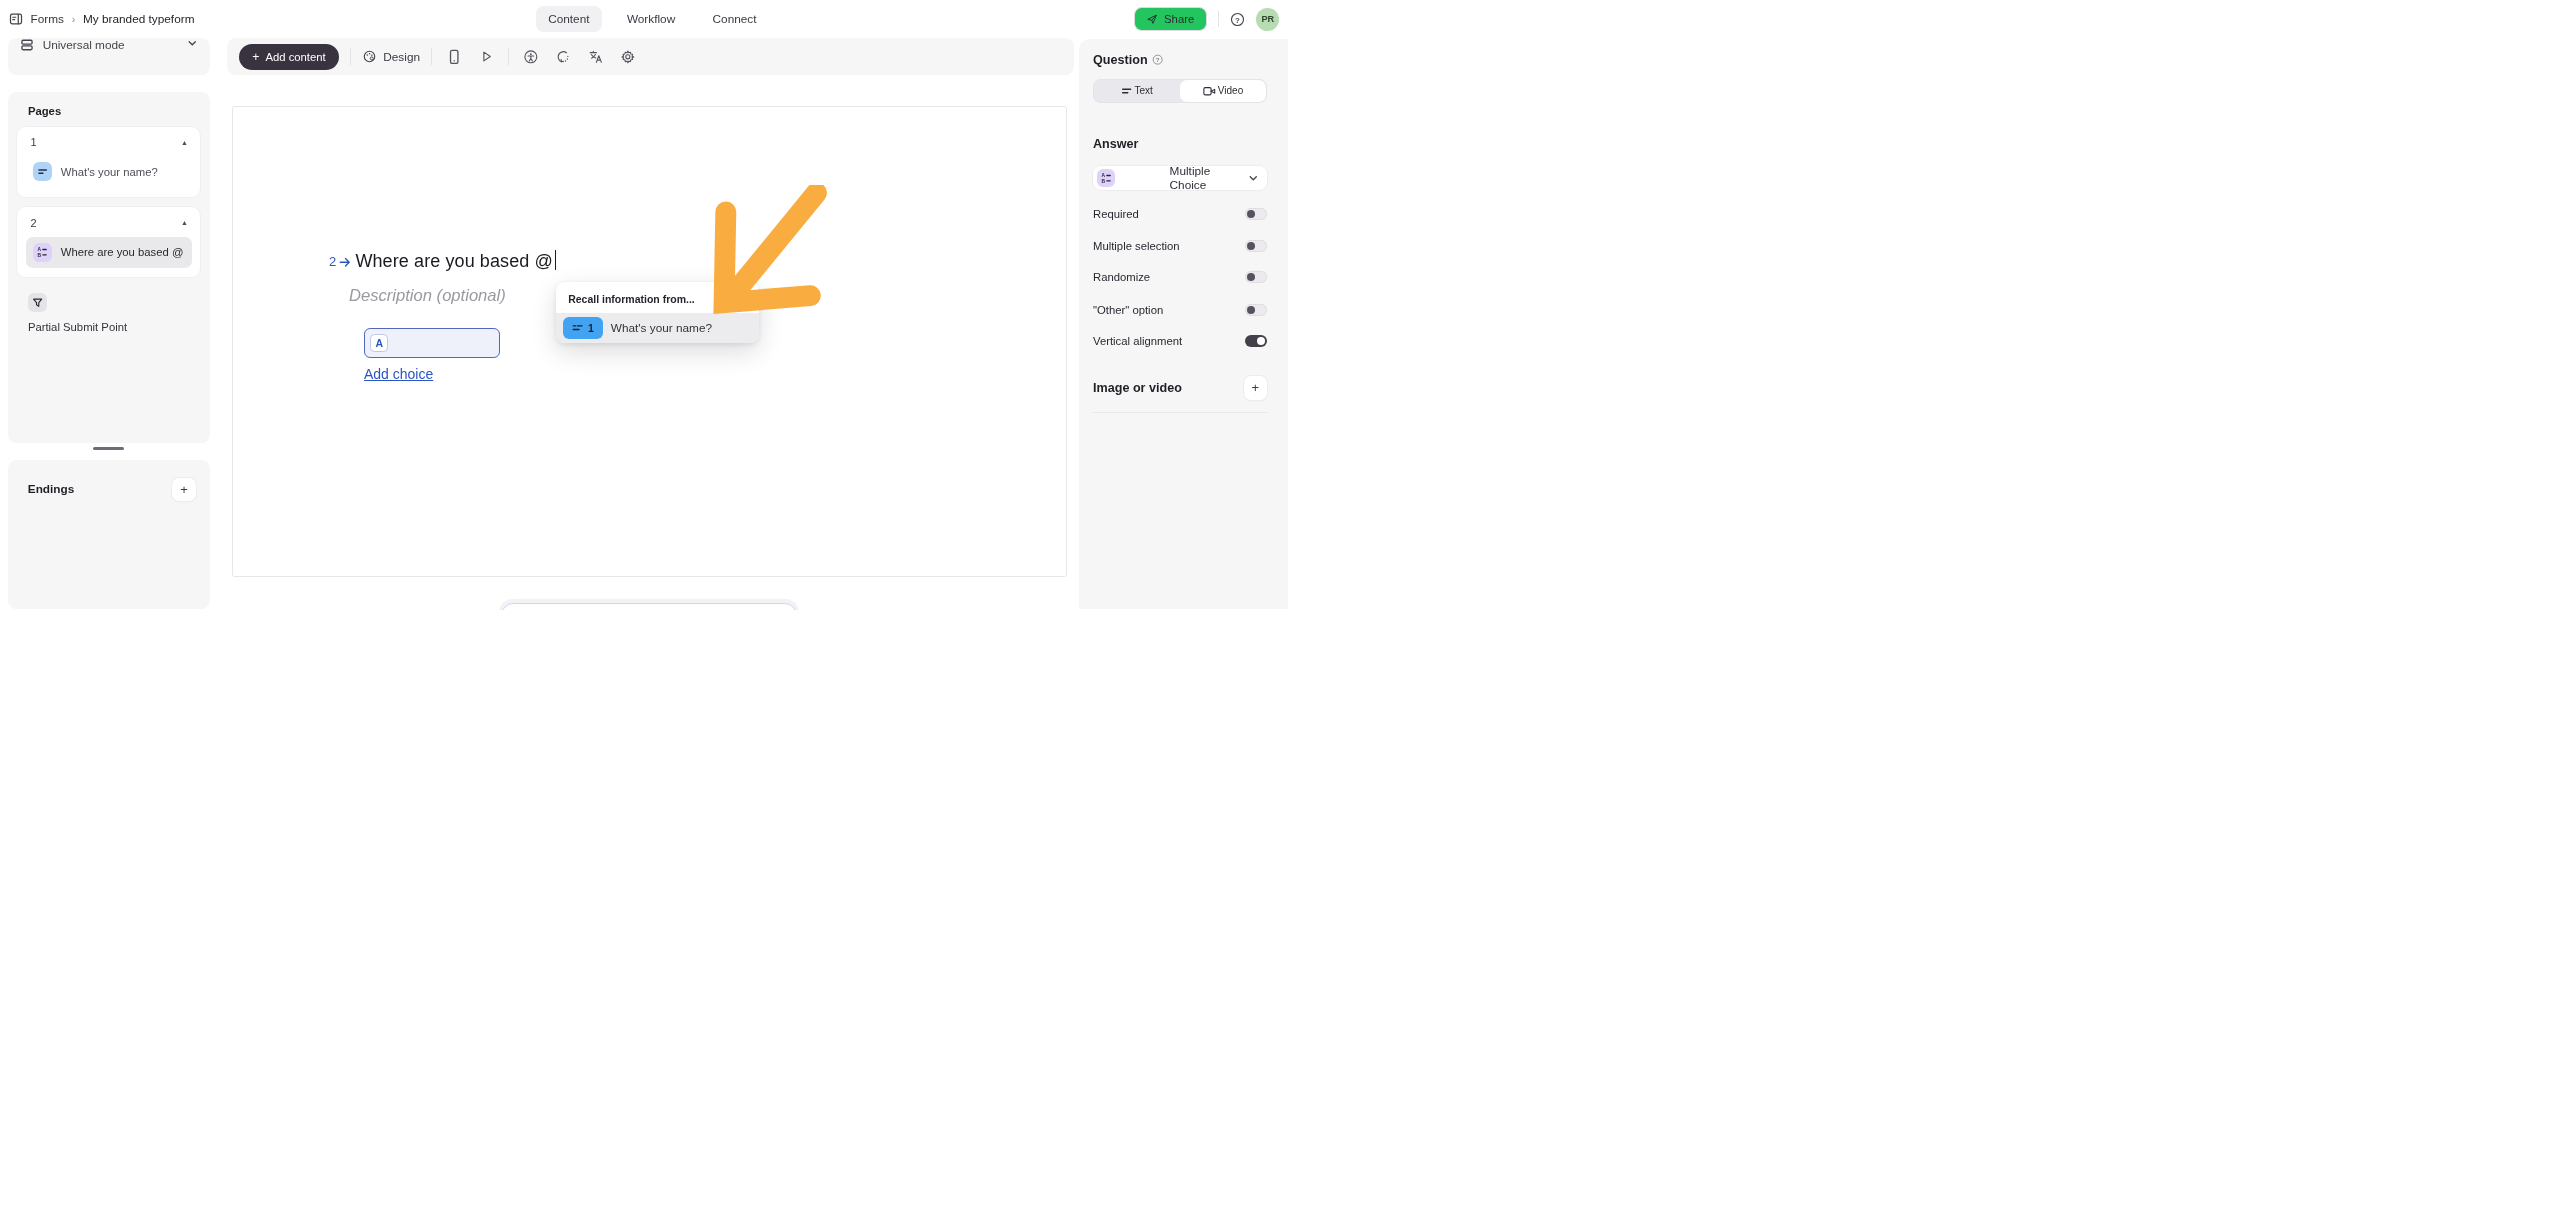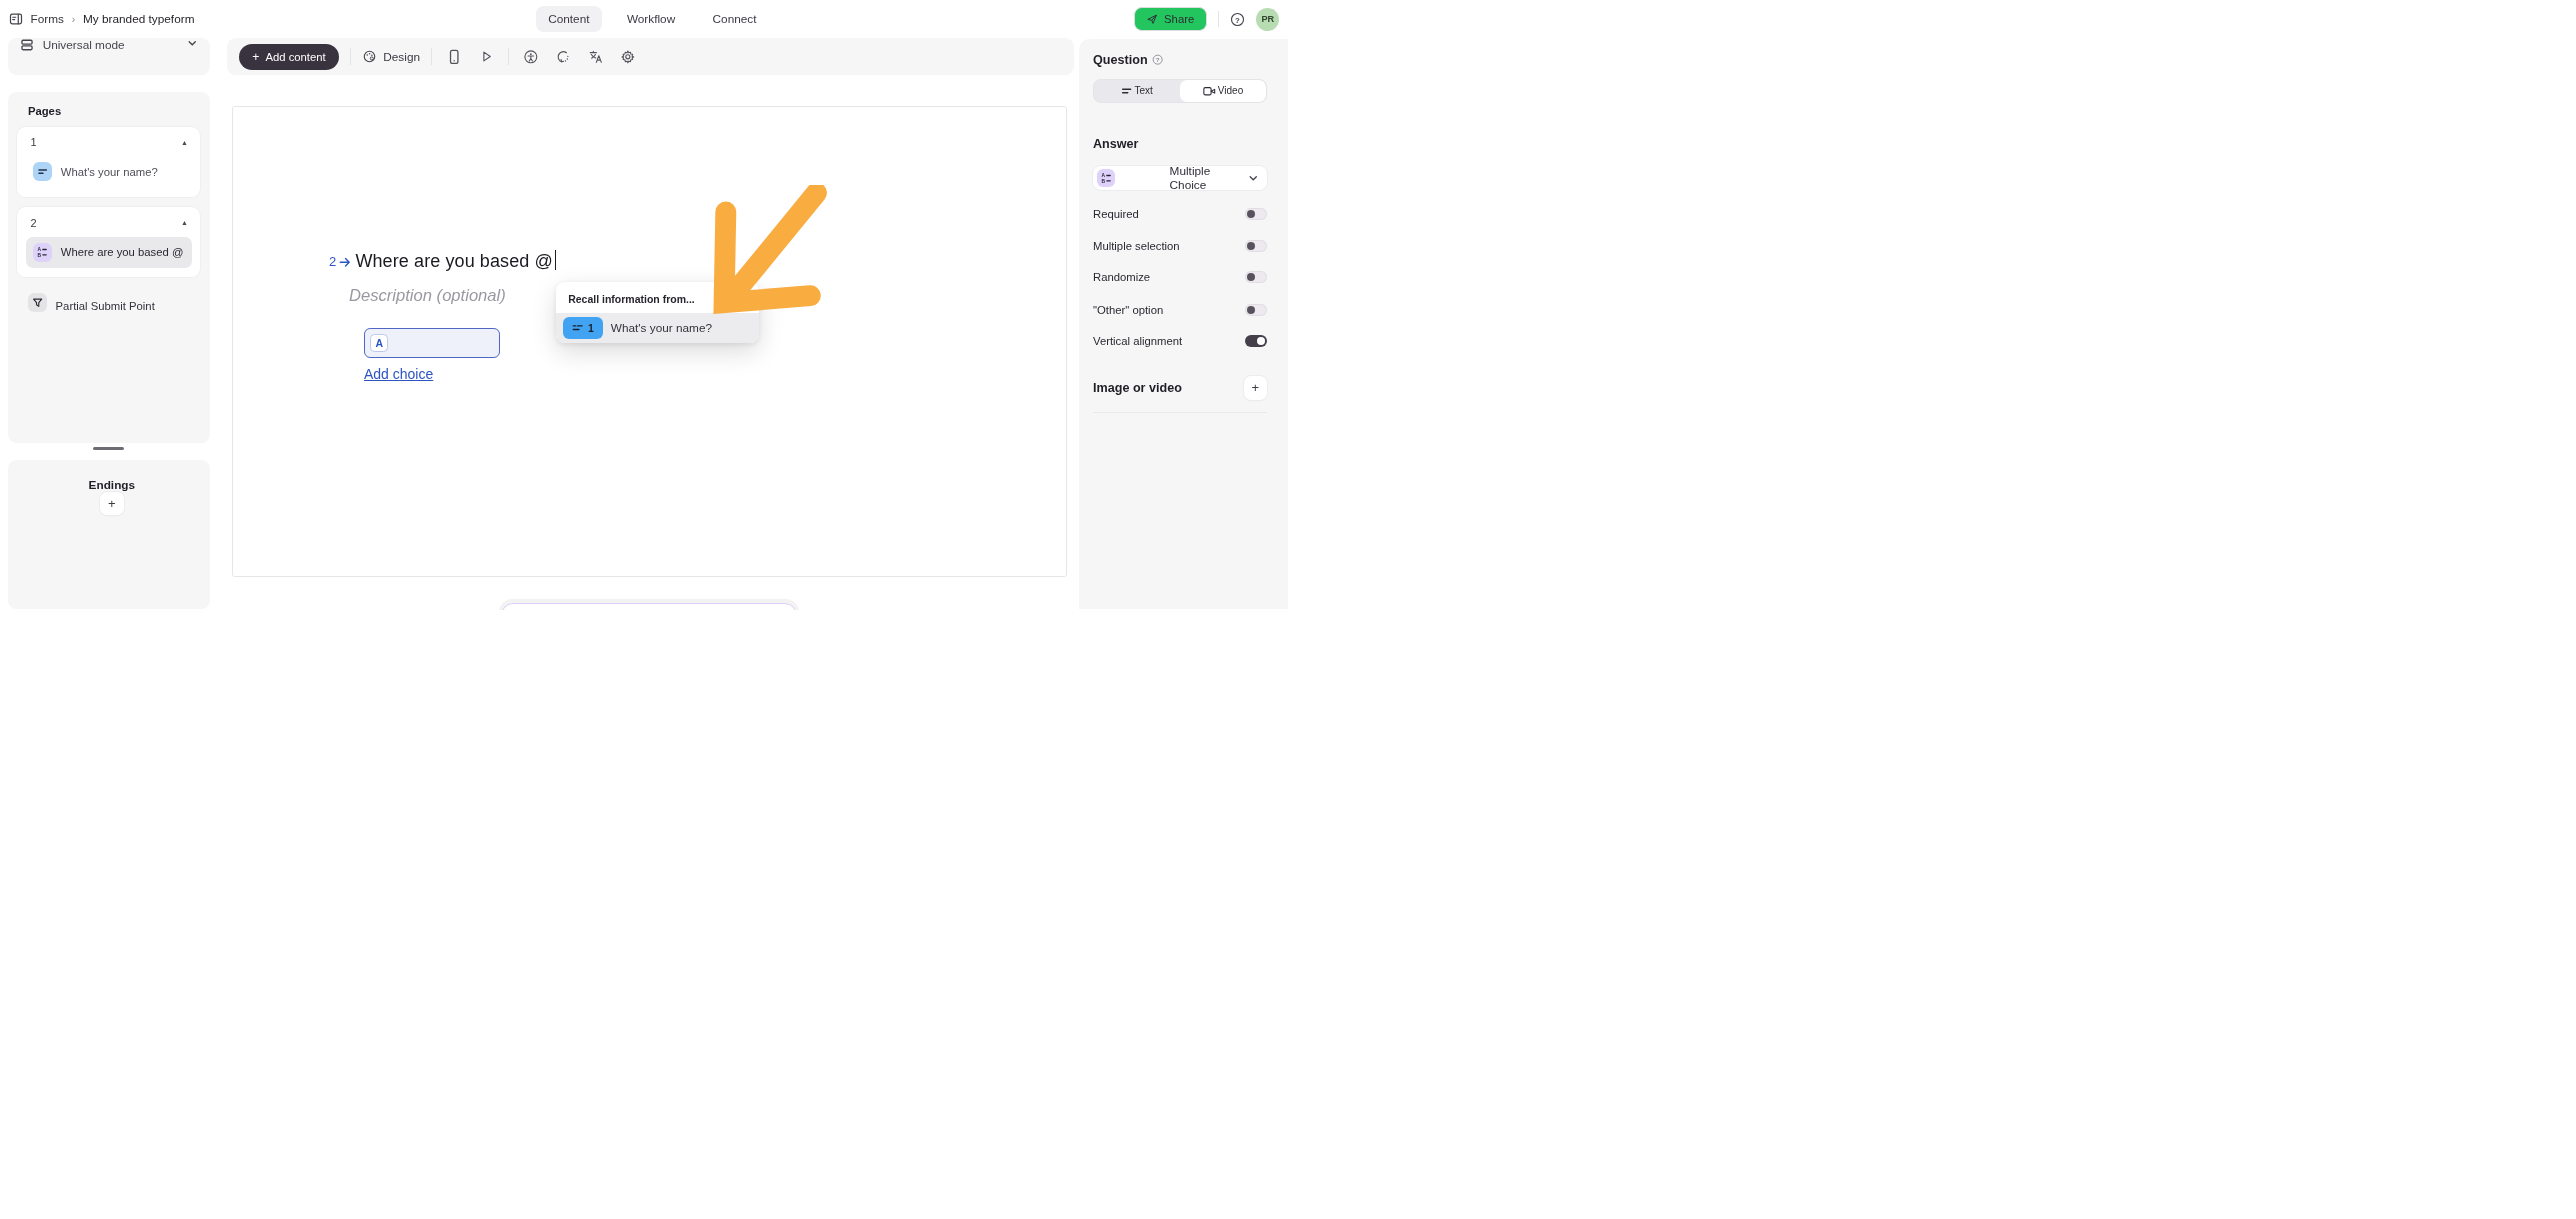--- a/index.html
+++ b/index.html
@@ -24,24 +24,24 @@
   .mode-card { left:7.8px; top:38px; width:202px; height:37px; display:flex; align-items:flex-start; gap:8.7px; padding:0 12.2px; }
   .mode-label { flex:1; font-size:11.8px; color:#47444e; }
   .pages-card { left:7.8px; top:92px; width:202px; height:351px; padding:10.5px 9.6px; }
   .pages-title { font-size:11.3px; font-weight:700; color:#211e26; margin:2.6px 0 9.6px 10.5px; }
   .page-card { background:#fff; border-radius:8.7px; box-shadow:0 0 0 0.9px #efeef1; padding:7.8px 8.7px 9.6px; margin-bottom:10.5px; }
   .page-head { display:flex; justify-content:space-between; align-items:center; padding:1.7px 3.5px 7.8px 4.4px; font-size:11px; color:#3c3943; }
   .tri { font-size:7px; color:#4c4953; }
   .page-item { display:flex; align-items:center; gap:8.7px; padding:6.1px 7px; border-radius:7px; font-size:11.3px; color:#514e58; }
   .page-item.selected { background:#e9e9eb; color:#2b2830; }
   .type-icon { width:19px; height:19px; border-radius:6.1px; display:grid; place-items:center; flex:none; }
-  .partial-row { display:flex; align-items:flex-end; gap:8.7px; padding:5.2px 10.5px; margin-top:10.5px; font-size:11.3px; color:#36333c; }
+  .partial-row { display:flex; align-items:flex-start; gap:8.7px; padding:5.2px 10.5px; margin-top:10.5px; font-size:11.3px; color:#36333c;flex-direction:column; }
   .drag-handle { position:absolute; left:93px; top:447px; width:31px; height:2.6px; border-radius:1.7px; background:#6e6b74; }
   .endings-card { left:7.8px; top:460px; width:202px; height:149px; padding:10.5px 11.3px; }
-  .endings-row { display:flex; align-items:center; justify-content:space-between; padding:7px 2.6px 0 8.7px;flex-direction:column; }
+  .endings-row { display:flex; align-items:center; justify-content:space-between; padding:7px 2.6px 0 8.7px; }
   .endings-title { font-size:11.8px; font-weight:700; color:#211e26; }
   .plus-btn { width:23.5px; height:23.5px; background:#fff; border-radius:7px; box-shadow:0 0 0 0.9px #ececef, 0 0.9px 1.7px rgba(0,0,0,.06); display:grid; place-items:center; font-size:13px; color:#3c3943; }
 
   
   .toolbar-card { left:227px; top:38px; width:847px; height:37px; display:flex; align-items:center; padding:0 12.2px; gap:11.3px; }
   .add-content-btn { display:flex; align-items:center; gap:6.1px; height:26px; padding:0 13px; border-radius:14px; background:var(--dark-btn,#39333f); color:#fff; font-size:11.3px; }
   .add-content-btn .plus { font-size:12.2px; }
   .design-btn { display:flex; align-items:center; gap:6.1px; font-size:11.8px; color:#3c3943; }
   .tool-icon { color:#55525b; display:grid; place-items:center; width:21px; height:21px; }
 

